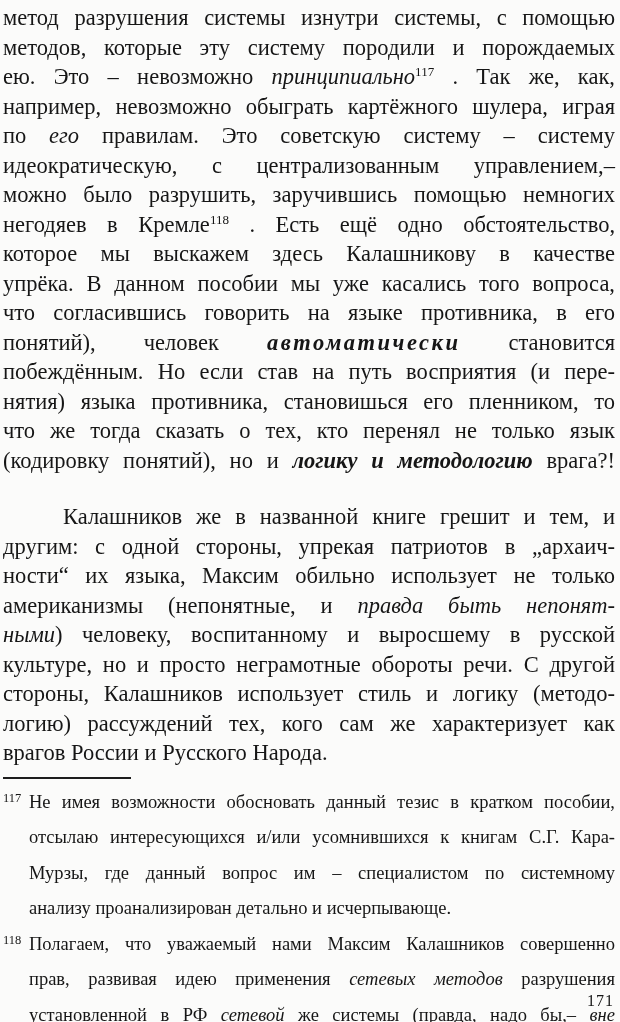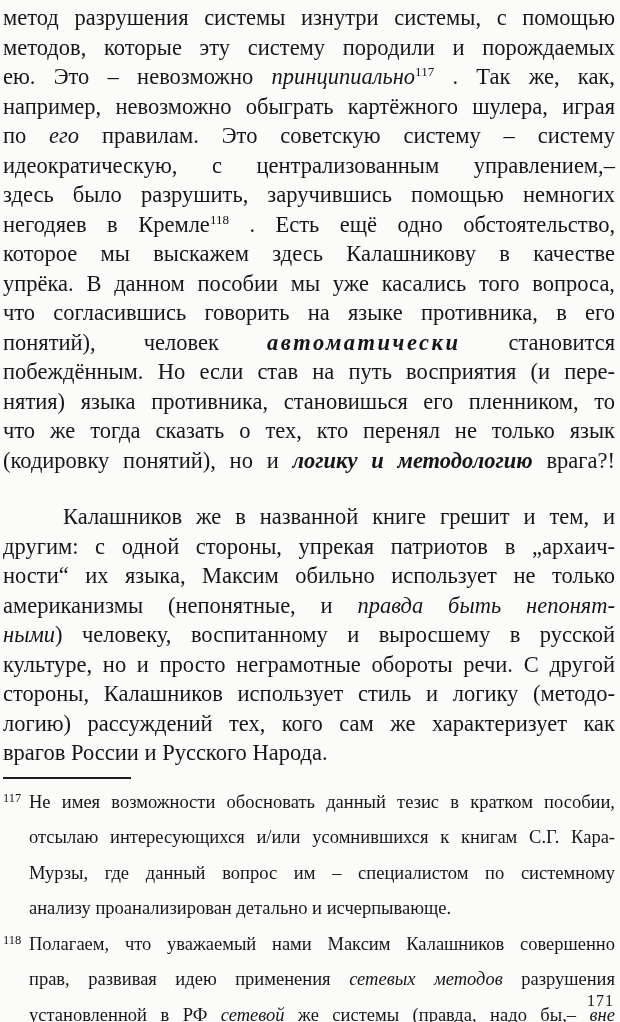--- a/index.html
+++ b/index.html
@@ -83,21 +83,21 @@
 <div class="page">
 
   <div class="main-text">
     <div class="paragraph p1">
         <div class="line"><span>метод разрушения системы изнутри системы, с помощью</span></div>
         <div class="line"><span>методов, которые эту систему породили и порождаемых</span></div>
         <div class="line"><span>ею. Это – невозможно </span><span class="it">принципиально</span><span class="sup">117</span><span> . Так же, как,</span></div>
         <div class="line"><span>например, невозможно обыграть картёжного шулера, играя</span></div>
         <div class="line"><span>по </span><span class="it">его</span><span> правилам. Это советскую систему – систему</span></div>
         <div class="line"><span>идеократическую, с централизованным управлением,–</span></div>
-        <div class="line"><span>здесь было разрушить, заручившись помощью немногих</span></div>
+        <div class="line"><span>можно было разрушить, заручившись помощью немногих</span></div>
         <div class="line"><span>негодяев в Кремле</span><span class="sup">118</span><span> . Есть ещё одно обстоятельство,</span></div>
         <div class="line"><span>которое мы выскажем здесь Калашникову в качестве</span></div>
         <div class="line"><span>упрёка. В данном пособии мы уже касались того вопроса,</span></div>
         <div class="line"><span>что согласившись говорить на языке противника, в его</span></div>
         <div class="line"><span>понятий), человек </span><span class="bit sp">автоматически</span><span> становится</span></div>
         <div class="line"><span>побеждённым. Но если став на путь восприятия (и пере-</span></div>
         <div class="line"><span>нятия) языка противника, становишься его пленником, то</span></div>
         <div class="line"><span>что же тогда сказать о тех, кто перенял не только язык</span></div>
         <div class="line"><span>(кодировку понятий), но и </span><span class="bit">логику и методологию</span><span> врага?!</span></div>
       </div>

